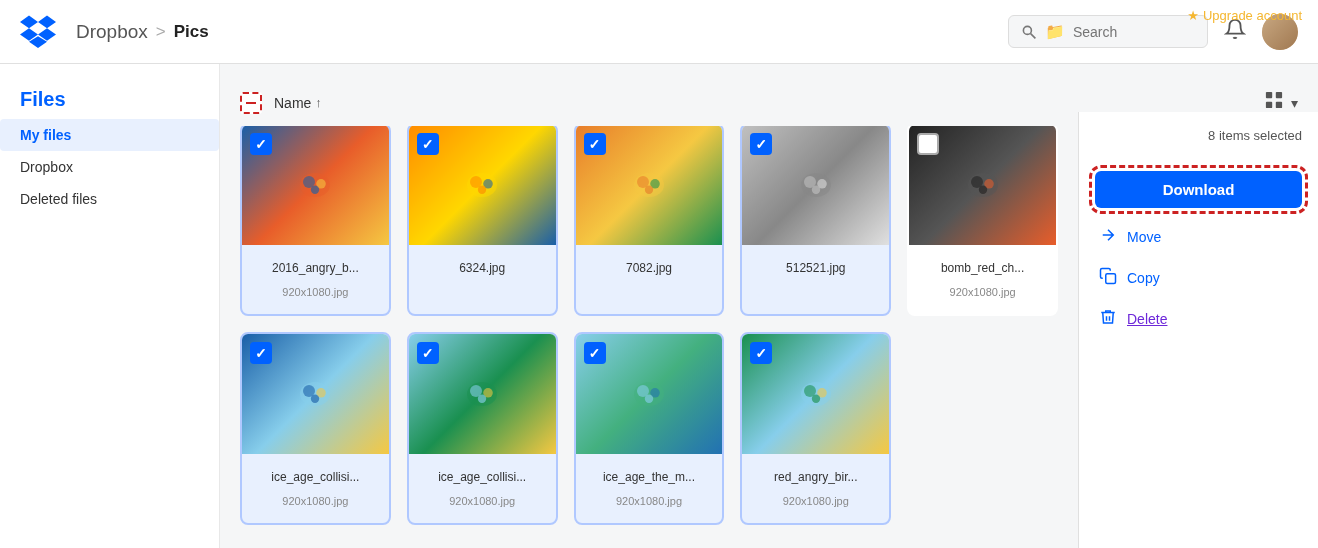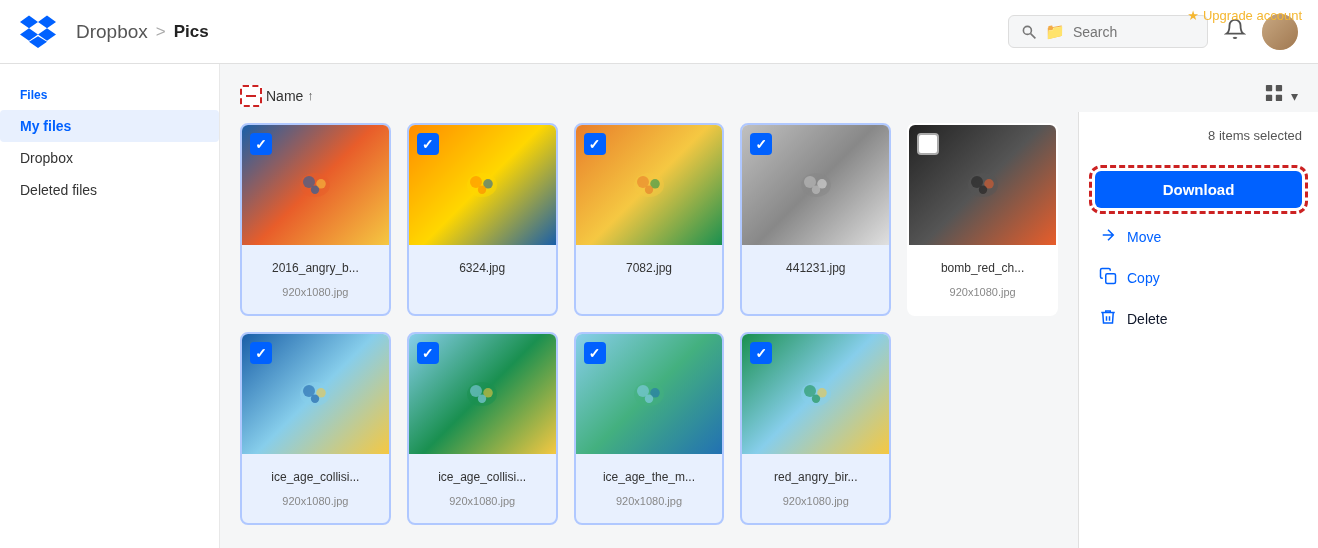--- a/index.html
+++ b/index.html
@@ -13,29 +13,29 @@
     .search-bar input { background: transparent; border: none; outline: none; font-size: 14px; color: #555; width: 140px; }
     .notif-btn { background: none; border: none; cursor: pointer; font-size: 20px; color: #555; }
     .avatar { width: 36px; height: 36px; border-radius: 50%; background: #c8a882; overflow: hidden; cursor: pointer; }
     .avatar-img { width: 100%; height: 100%; object-fit: cover; background: linear-gradient(135deg, #c8a882, #a0785a); }
 
     
     .layout { display: flex; margin-top: 64px; height: calc(548px - 64px); }
 
     
     .sidebar { width: 220px; background: #fff; border-right: 1px solid #e8e8e8; padding: 16px 0; flex-shrink: 0; }
-    .sidebar-section-title { font-size: 12px; font-weight: 600; color: #0061ff; padding: 8px 20px; cursor: pointer; }
+    .sidebar-section-title { font-size: 20px; font-weight: 600; color: #0061ff; padding: 8px 20px; cursor: pointer; }
     .sidebar-item { display: flex; align-items: center; padding: 8px 20px; font-size: 14px; color: #333; cursor: pointer; border-radius: 4px; }
     .sidebar-item.active { background: #e8f0fe; color: #0061ff; font-weight: 600; }
 
     
     .main { flex: 1; overflow-y: auto; padding: 0; background: #f5f6f7; position: relative; }
 
     
-    .toolbar { display: flex; align-items: center; padding: 12px 20px; background: #f5f6f7; gap: 4px; position: sticky; top: 8px; z-index: 10; }
+    .toolbar { display: flex; align-items: center; padding: 12px 20px; background: #f5f6f7; gap: 12px; position: sticky; top: 15px; z-index: 10; }
     .checkbox-dash { width: 20px; height: 20px; border: 2px dashed #e05; border-radius: 3px; display: flex; align-items: center; justify-content: center; cursor: pointer; background: #fff; }
     .dash-line { width: 10px; height: 2px; background: #c00; }
     .sort-name { font-size: 14px; color: #333; display: flex; align-items: center; gap: 4px; cursor: pointer; }
     .toolbar-right { margin-left: auto; display: flex; align-items: center; gap: 8px; }
     .grid-btn { background: none; border: none; cursor: pointer; font-size: 18px; color: #555; }
     .chevron-btn { background: none; border: none; cursor: pointer; font-size: 14px; color: #555; }
 
     
     .action-panel { position: absolute; right: 0; top: 48px; width: 240px; background: #fff; border-left: 1px solid #e0e0e0; padding: 16px; display: flex; flex-direction: column; gap: 8px; height: calc(100% - 48px); z-index: 20; }
     .action-row { display: flex; align-items: center; gap: 10px; padding: 6px 4px; cursor: pointer; color: #0061ff; font-size: 14px; font-weight: 500; }
@@ -213,21 +213,21 @@
         <div style="position:absolute;inset:0;display:flex;align-items:center;justify-content:center;">
           <svg width="48" height="48" viewBox="0 0 80 60" style="opacity:0.7;">
             <ellipse cx="40" cy="30" rx="25" ry="20" fill="#888" opacity="0.7"></ellipse>
             <circle cx="30" cy="25" r="10" fill="#c0c0c0" opacity="0.8"></circle>
             <circle cx="50" cy="28" r="8" fill="#e0e0e0" opacity="0.8"></circle>
             <circle cx="40" cy="38" r="7" fill="#c0c0c0" opacity="0.9"></circle>
           </svg>
         </div>
       </div>
       <div class="file-info">
-        <div class="file-name">441231.jpg</div>
+        <div class="file-name">512521.jpg</div>
         <div class="file-size"></div>
       </div>
     </div>
         <div class="file-item unselected">
       <div class="file-thumb thumb-5" style="background:linear-gradient(135deg, #222 0%, #555 50%, #e85d2a 100%);position:relative;">
         <div class="file-check unchecked"></div>
         <div style="position:absolute;inset:0;display:flex;align-items:center;justify-content:center;">
           <svg width="48" height="48" viewBox="0 0 80 60" style="opacity:0.7;">
             <ellipse cx="40" cy="30" rx="25" ry="20" fill="#555" opacity="0.7"></ellipse>
             <circle cx="30" cy="25" r="10" fill="#222" opacity="0.8"></circle>
@@ -349,18 +349,18 @@
 
       <div class="action-row">
         <span>
           <svg width="18" height="18" viewBox="0 0 24 24" fill="none" stroke="#0061ff" stroke-width="2">
               <polyline points="3 6 5 6 21 6"></polyline>
               <path d="M19 6l-1 14H6L5 6"></path>
               <path d="M10 11v6M14 11v6"></path>
               <path d="M9 6V4h6v2"></path>
             </svg>
         </span>
-        <span style="color:#0f172a;font-size:14px;font-weight:500;">Delete</span>
+        <span style="color:#6d28d9;font-size:14px;font-weight:500;text-decoration:underline;">Delete</span>
       </div>
     </div>
 
   </div>
 </div>
 
 </body></html>

